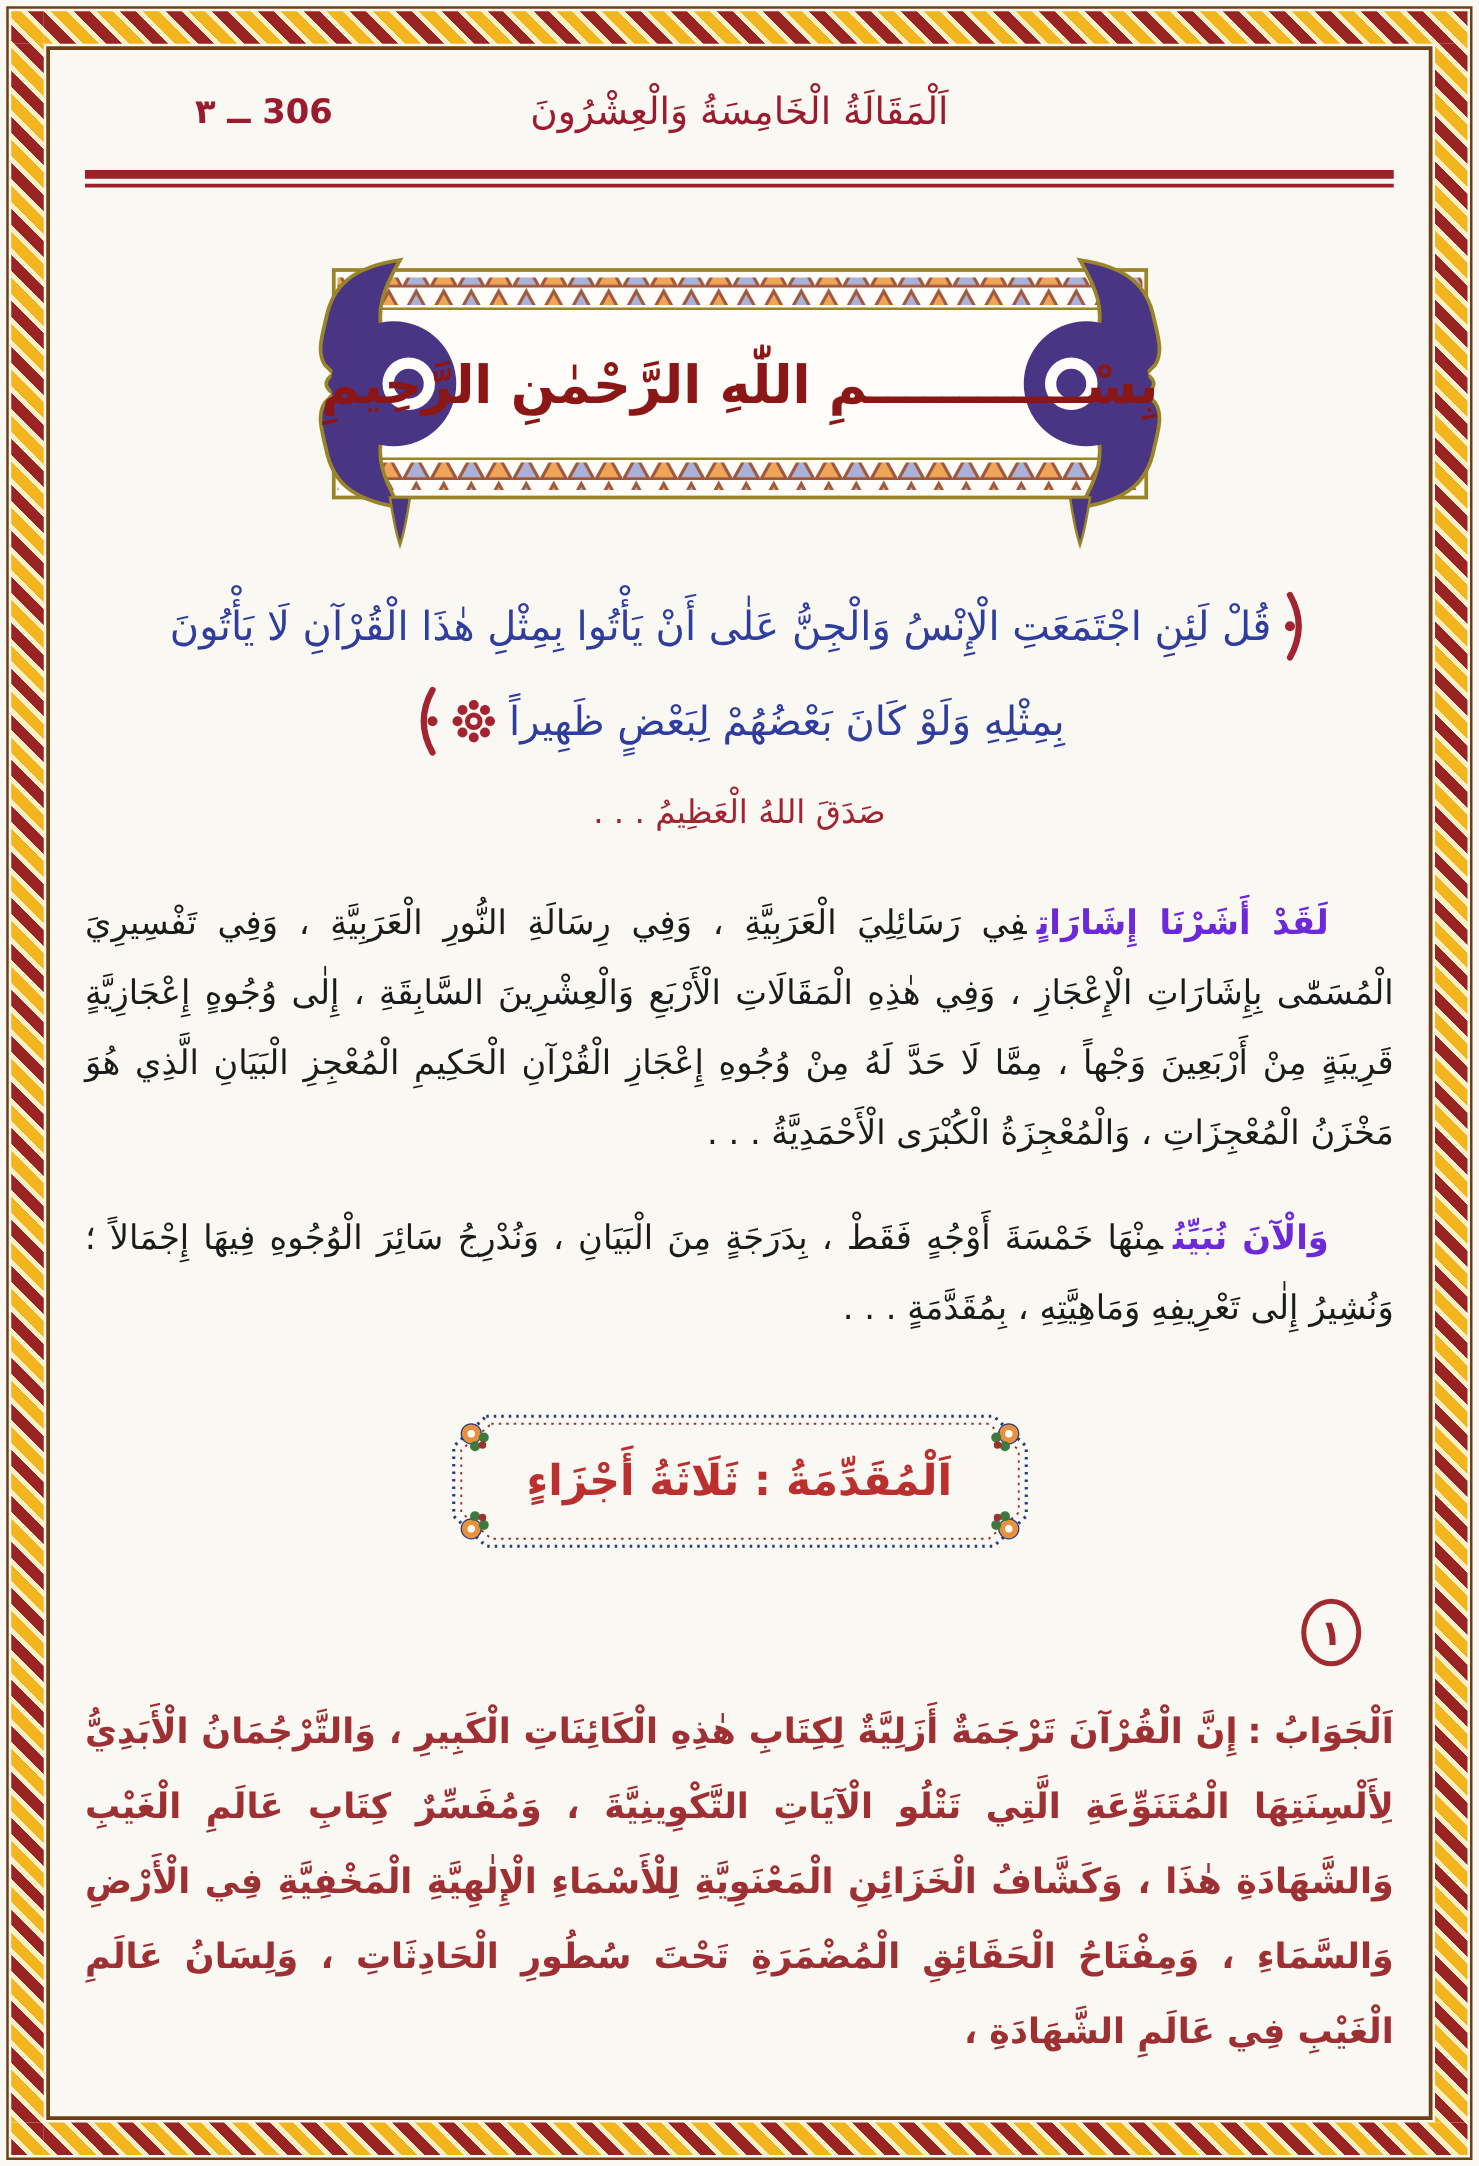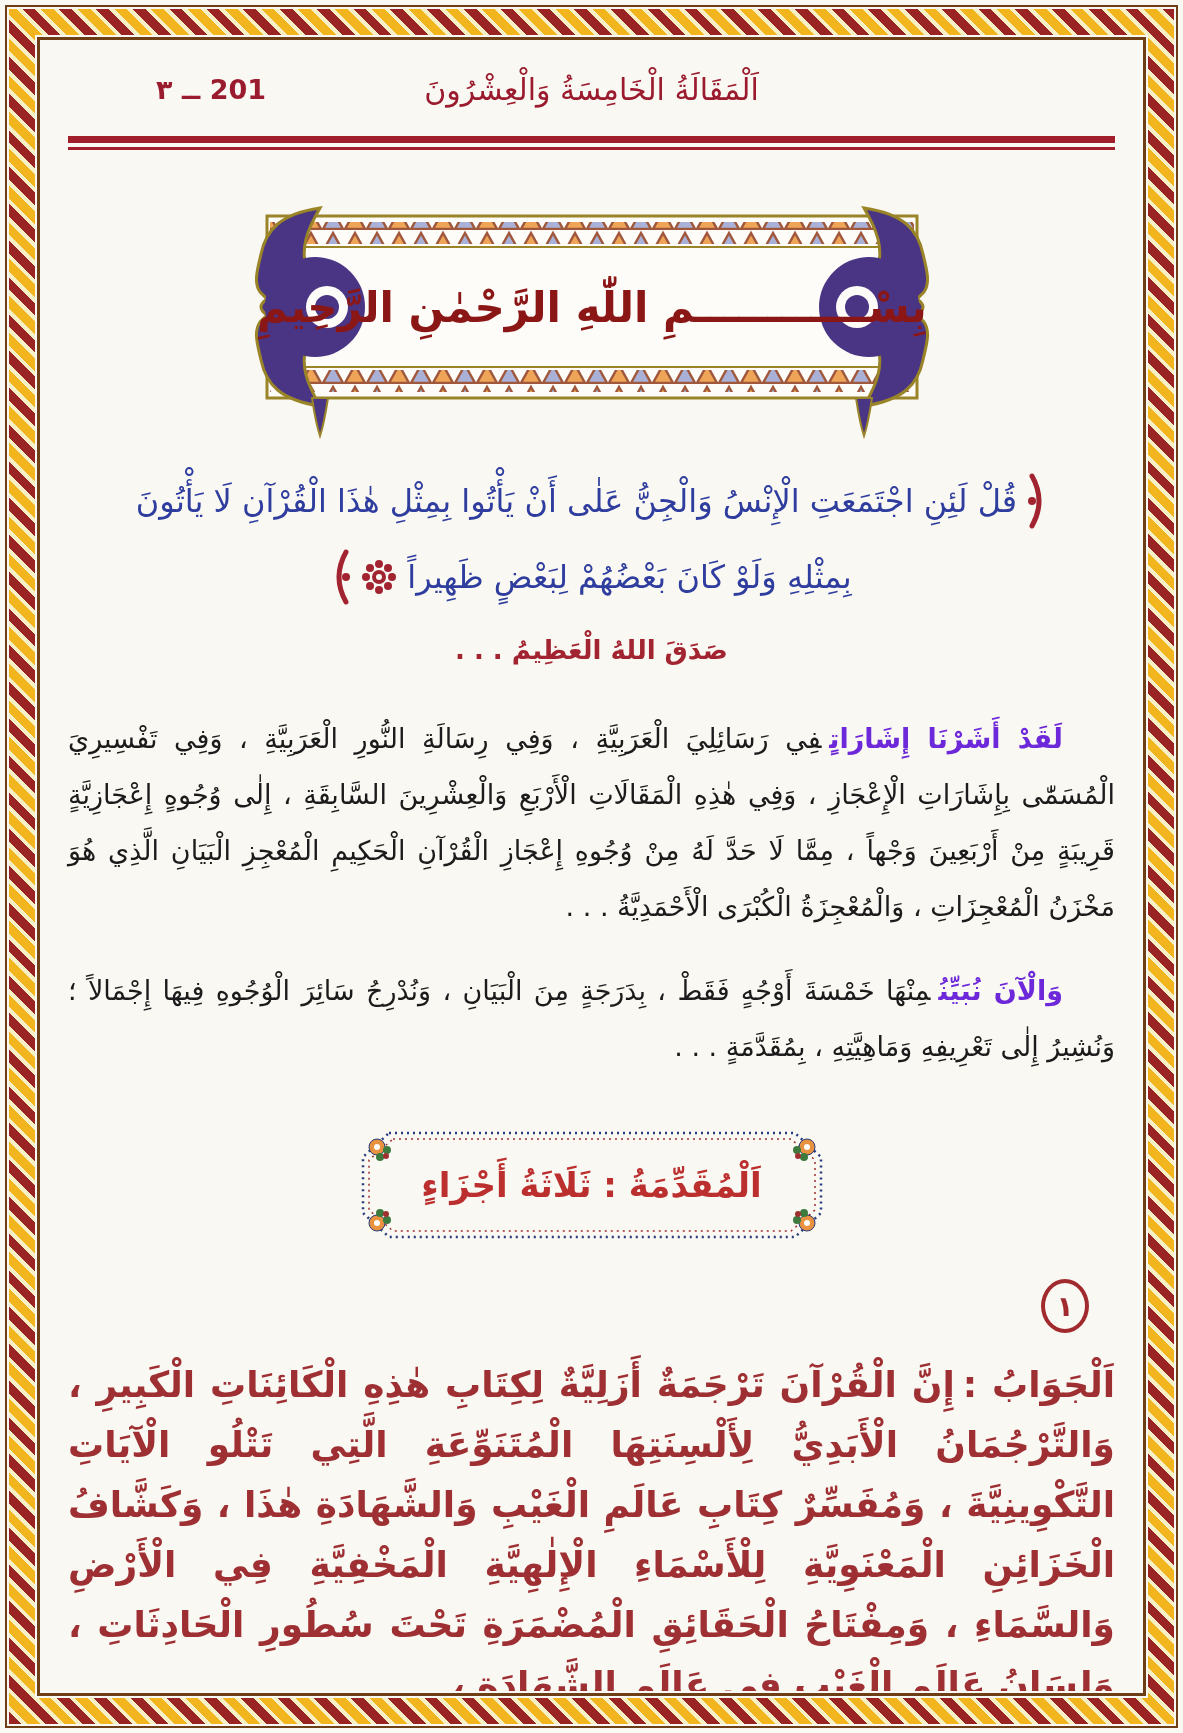--- a/index.html
+++ b/index.html
@@ -42,21 +42,21 @@
   .rule-thin  { height:3px; background:#A01F2B; margin-top:4px; }
 
   
   .banner-wrap { width:760px; margin:36px auto 0; }
 
   
   .verse { margin-top:18px; color:#2E3D9E; font-weight:normal; font-size:32px; }
   .verse-line { display:flex; justify-content:center; align-items:center; gap:10px; min-height:76px; }
   .verse-line svg { flex:0 0 auto; }
   .attribution {
-    text-align:center; color:#A22430; font-weight:bold; font-size:26px; margin-top:20px;
+    text-align:center; color:#A22430; font-weight:normal; font-size:26px; margin-top:20px;
   }
 
   
   .body-para {
     margin-top:46px;
     font-size:27px; line-height:56px; color:#1B1B1B;
     text-align:justify; text-indent:52px;
   }
   .body-para .lead { color:#6d28d9; font-weight:bold; margin-left:8px; }
   .body-para.second { margin-top:28px; }
@@ -75,37 +75,37 @@
     flex:0 0 auto; width:48px; height:54px; border:4px solid #A02A2E; border-radius:50%;
     display:flex; align-items:center; justify-content:center;
     color:#A02A2E; font-weight:bold; font-size:28px;
   }
   .item-text { color:#A02A2E; font-weight:bold; font-size:29px; }
 
   
   .answer {
     margin-top:22px;
     color:#9E2F33; font-weight:bold;
-    font-size:36px; line-height:60px;
+    font-size:28px; line-height:60px;
     text-align:justify;
   }
   .answer .lead { margin-left:8px; }
 </style>
 </head>
 <body>
 
 <div class="frame-line-outer"></div>
 <div class="frame-band"></div>
 <div class="frame-line-inner"></div>
 
 <div class="content">
 
   <div class="header">
     <div class="page-title">اَلْمَقَالَةُ الْخَامِسَةُ وَالْعِشْرُونَ</div>
-    <div class="page-number">201 ــ ٣</div>
+    <div class="page-number">306 ــ ٣</div>
   </div>
   <div class="rules">
     <div class="rule-thick"></div>
     <div class="rule-thin"></div>
   </div>
 
   <div class="banner-wrap">
     <svg width="760" height="255" viewBox="0 0 760 255">
       <defs>
         <pattern id="zz" width="44" height="22" patternUnits="userSpaceOnUse">

